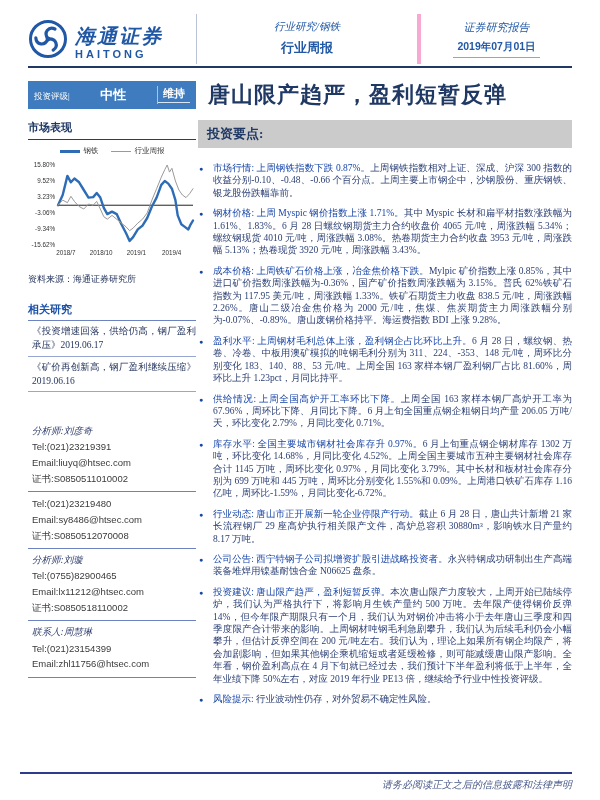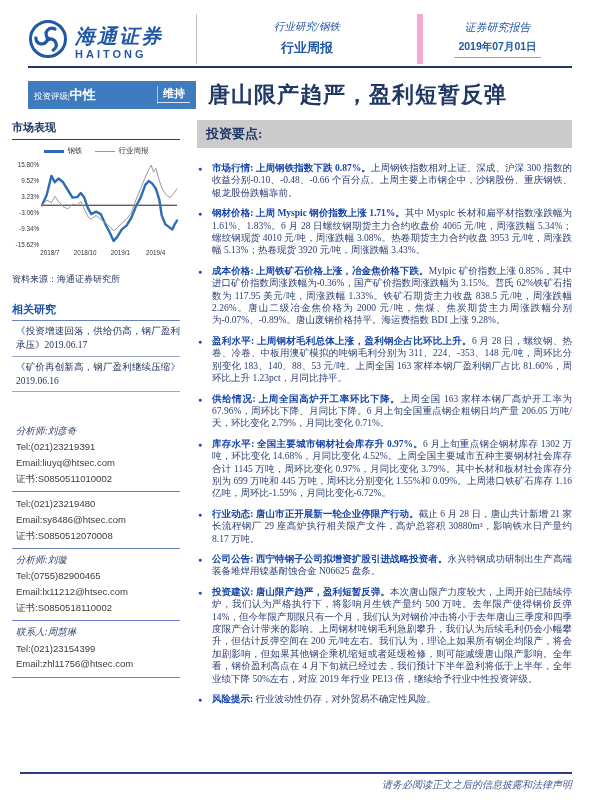--- a/index.html
+++ b/index.html
@@ -11,34 +11,34 @@
     color:#25355e;
   }
   
   .header { display:flex; align-items:stretch; margin:14px 28px 0 28px; height:50px; }
   .brand { width:168px; display:flex; align-items:center; gap:7px; }
   .brand-cn { font-size:20px; font-weight:bold; font-style:italic; color:#2158A6; letter-spacing:2px; line-height:1;margin-top:8px; }
   .brand-en { font-size:11px; font-weight:bold; color:#2158A6; letter-spacing:3px; font-family:"Liberation Sans",sans-serif; margin-top:2px; }
   .hdr-mid { flex:1; border-left:1px solid #b9c2d6; text-align:center; color:#2158A6; padding-top:6px; }
   .hdr-mid-l1 { font-size:10.5px; font-style:italic; }
   .hdr-mid-l2 { font-size:13px; font-weight:bold; margin-top:5px; }
-  .hdr-right { width:155px; border-left:6px solid #f9a8d4; text-align:center; color:#2158A6; padding-top:6px; }
+  .hdr-right { width:155px; border-left:4px solid #f9a8d4; text-align:center; color:#2158A6; padding-top:6px; }
   .hdr-right-l1 { font-size:11px; font-style:italic; }
   .hdr-date { display:inline-block; font-size:10.5px; font-weight:bold; margin-top:5px; padding:0 4px 3px 4px; border-bottom:1px solid #8fa3d8; font-family:"Liberation Sans",sans-serif; }
   .header-rule { height:2px; background:#1F3864; margin:2px 28px 0 28px; }
   
   .title-row { display:flex; align-items:center; margin:12px 28px 0 28px; gap:12px; }
   .rating-bar { width:168px; background:#3E7CBF; color:#fff; display:flex; align-items:flex-end; gap:0; padding:5px 6px 5px 6px; flex-shrink:0; }
   .rating-label { font-size:8.5px; padding-bottom:1px; }
-  .rating-value { font-size:13px; font-weight:bold; flex:1; }
+  .rating-value { font-size:13px; font-weight:bold; flex:1; text-align:center; }
   .rating-divider { width:1px; align-self:stretch; background:rgba(255,255,255,.55); }
   .rating-action { font-size:11px; font-weight:bold; border-bottom:1px solid rgba(255,255,255,.8); padding:0 5px 1px 5px; margin-bottom:1px; }
   .doc-title { font-size:22px; font-weight:bold; color:#1F3864; letter-spacing:1px; white-space:nowrap; }
   
-  .body { display:flex; margin:10px 28px 0 12px; gap:17px; }
+  .body { display:flex; margin:10px 28px 0 28px; gap:2px; }
   .sidebar { width:168px; flex-shrink:0; }
   .main { flex:1; min-width:0; }
   
   .sb-h1 { font-size:11px; font-weight:bold; color:#1F3864; padding-bottom:4px; border-bottom:1.5px solid #3a3a3a; }
   .chart-wrap { margin-top:6px; }
   .chart-legend { display:flex; justify-content:center; gap:12px; align-items:center; font-size:7.5px; color:#333; font-family:"Liberation Sans",sans-serif; margin-bottom:1px; }
   .lg-item { display:inline-flex; align-items:center; gap:4px; }
   .lg-swatch { display:inline-block; width:20px; }
   .chart-source { font-size:9px; color:#25355e; margin-top:4px; }
   .sb-h2 { font-size:11px; font-weight:bold; color:#1B51A8; margin-top:16px; padding-bottom:3px; border-bottom:1px solid #6d82c0; }
@@ -47,21 +47,21 @@
   .an-block { padding:4px 0 5px 4px; border-bottom:1px solid #6d82c0; }
   .an-block:first-child { border-top:none; }
   .an-label { font-size:9.5px; font-style:italic; color:#33406e; line-height:1.6; }
   .an-line { font-size:9.5px; color:#3a3a3a; font-family:"Liberation Sans",sans-serif; line-height:1.65; }
   .an-line:empty { display:none; }
   
   .highlights-bar { background:#CBCBCB; color:#1F3864; font-size:13px; font-weight:bold; padding:5px 9px; }
   .bullets { margin-top:14px; }
   .bullet { position:relative; padding-left:15px; font-size:9.5px; line-height:12.4px; text-align:justify; margin-bottom:8px; }
   .bullet-dot { position:absolute; left:1px; top:1px; color:#1745A8; font-size:7px; }
-  .b-lead { font-weight:bold; color:#1745A8; }
+  .b-lead { font-weight:normal; color:#1745A8; }
   .b-body { color:#2A3E73; }
   
   .footer { position:absolute; left:20px; right:28px; bottom:8px; }
   .footer-rule { height:2px; background:#2B3C8C; }
   .footer-text { text-align:right; font-size:10px; font-style:italic; color:#4a5a8a; margin-top:4px; }
 </style>
 </head>
 <body>
 
 <div class="page">

